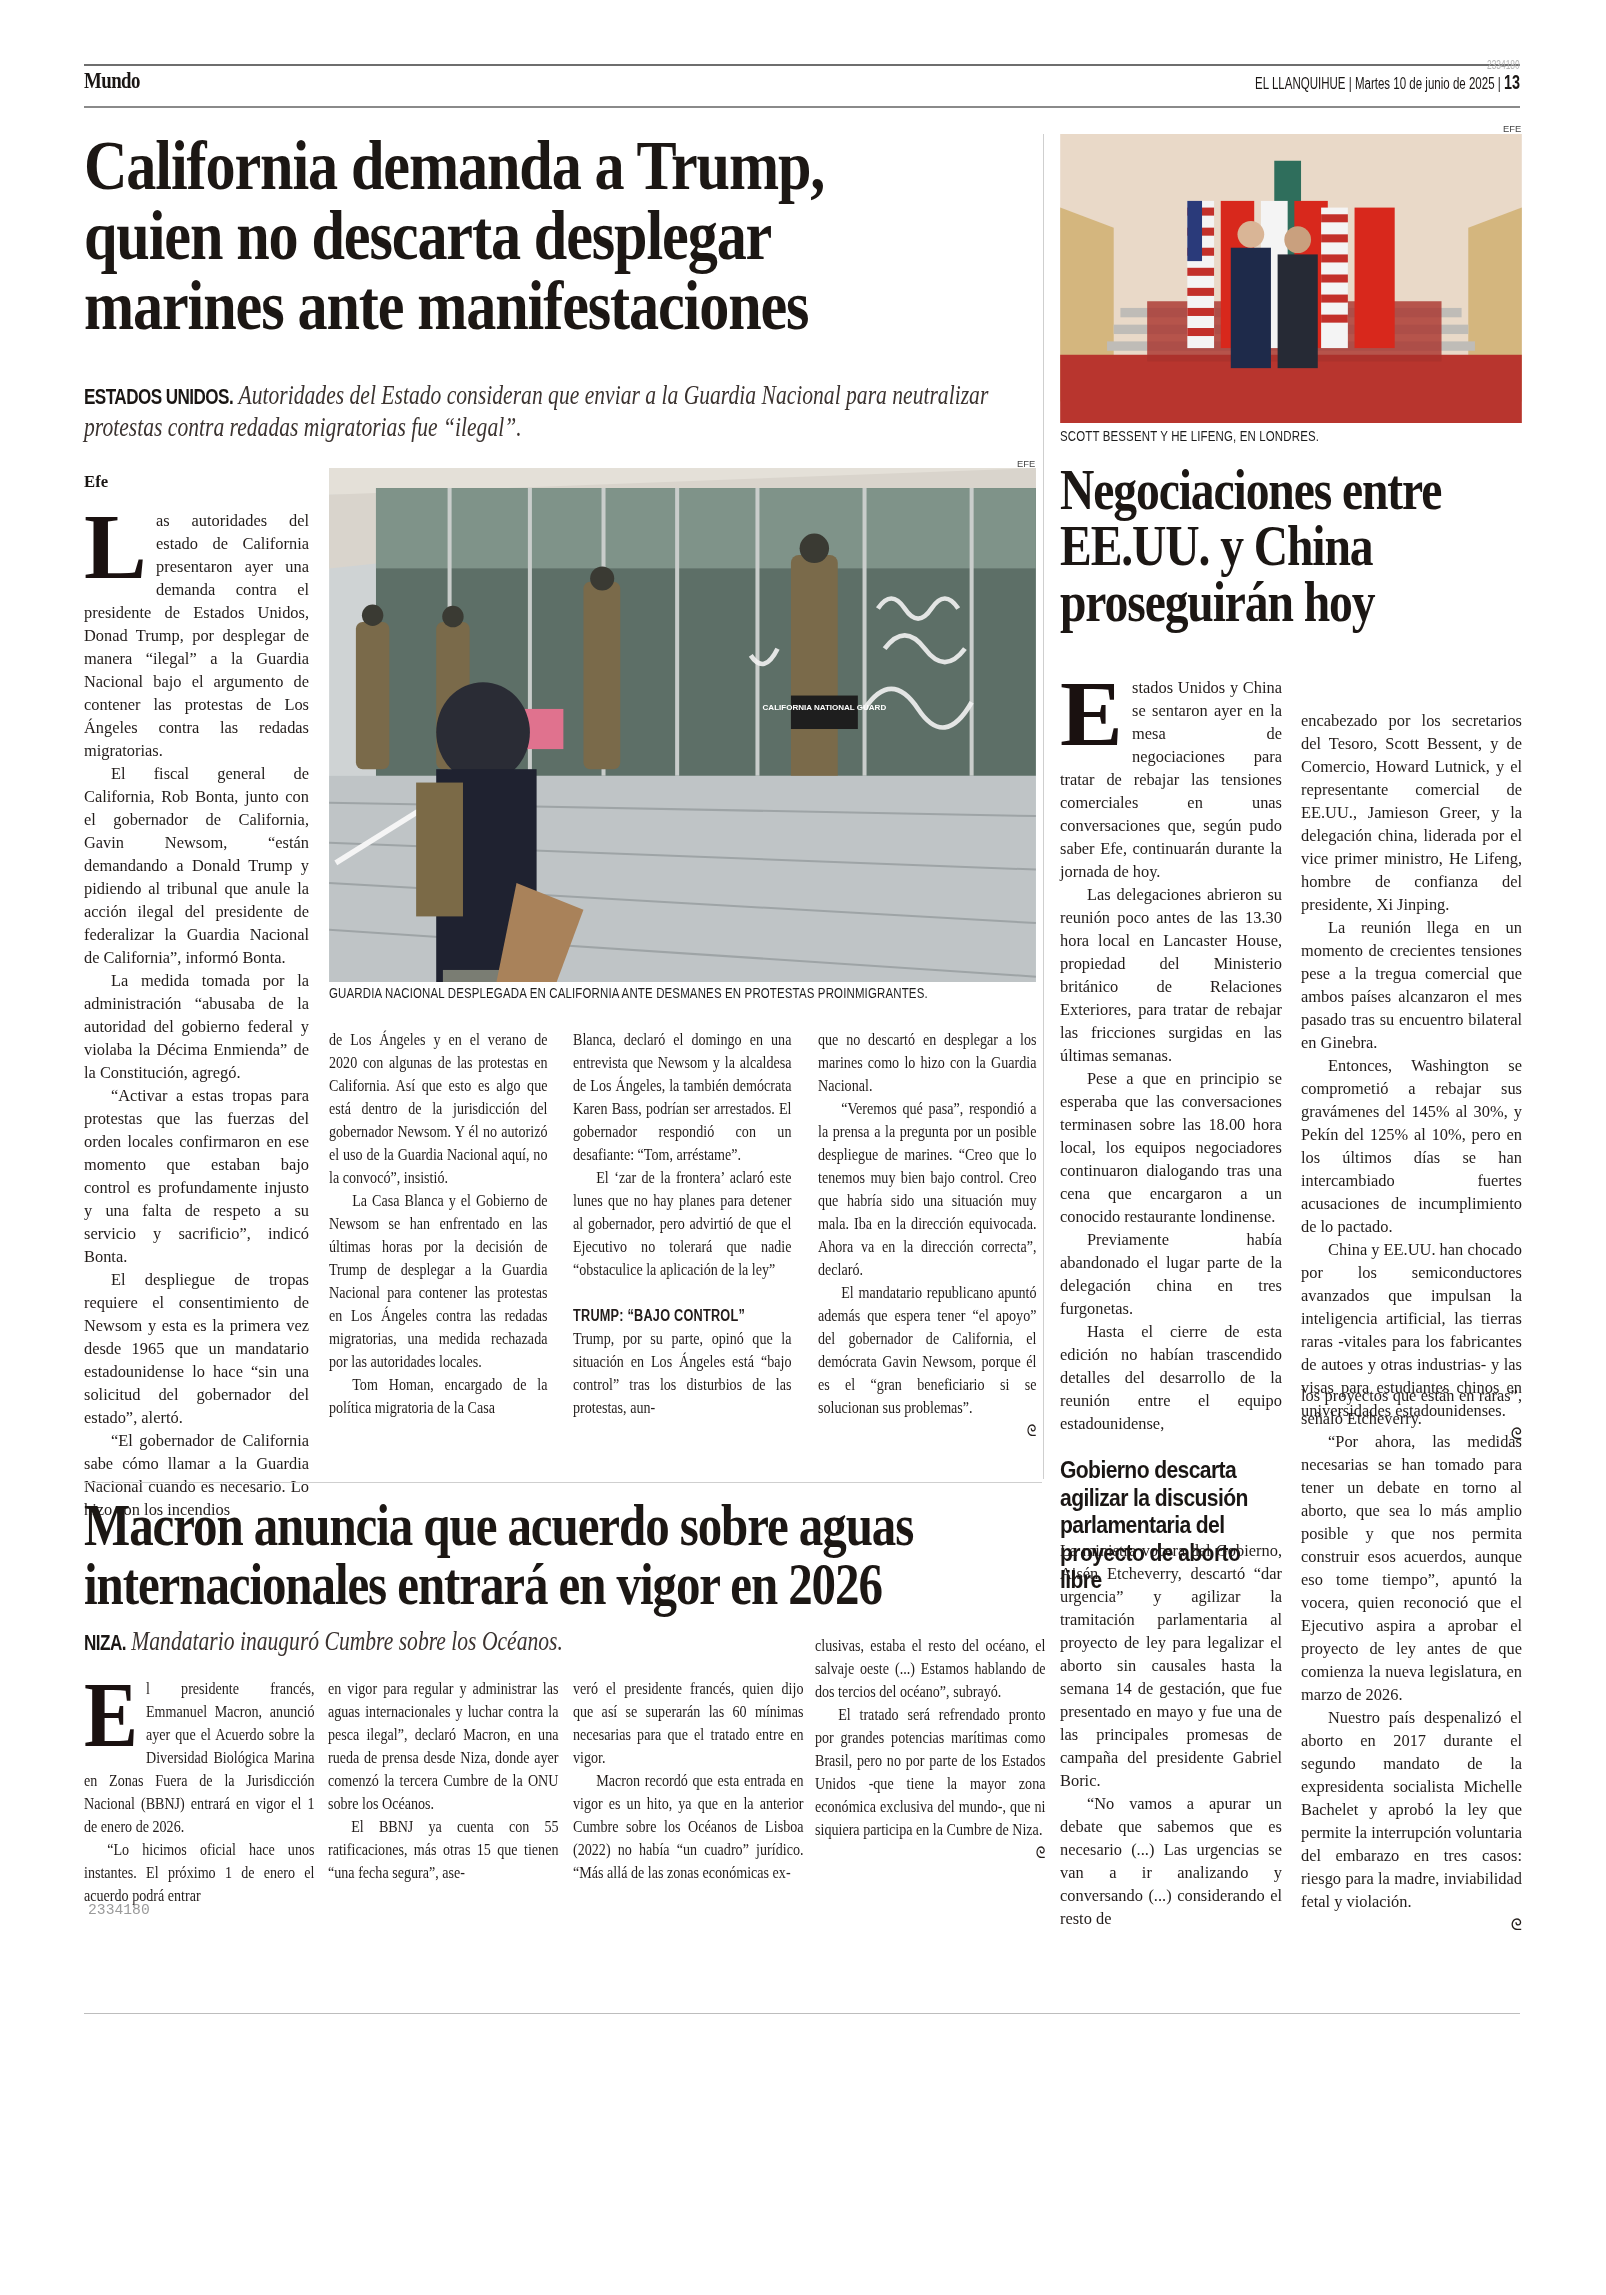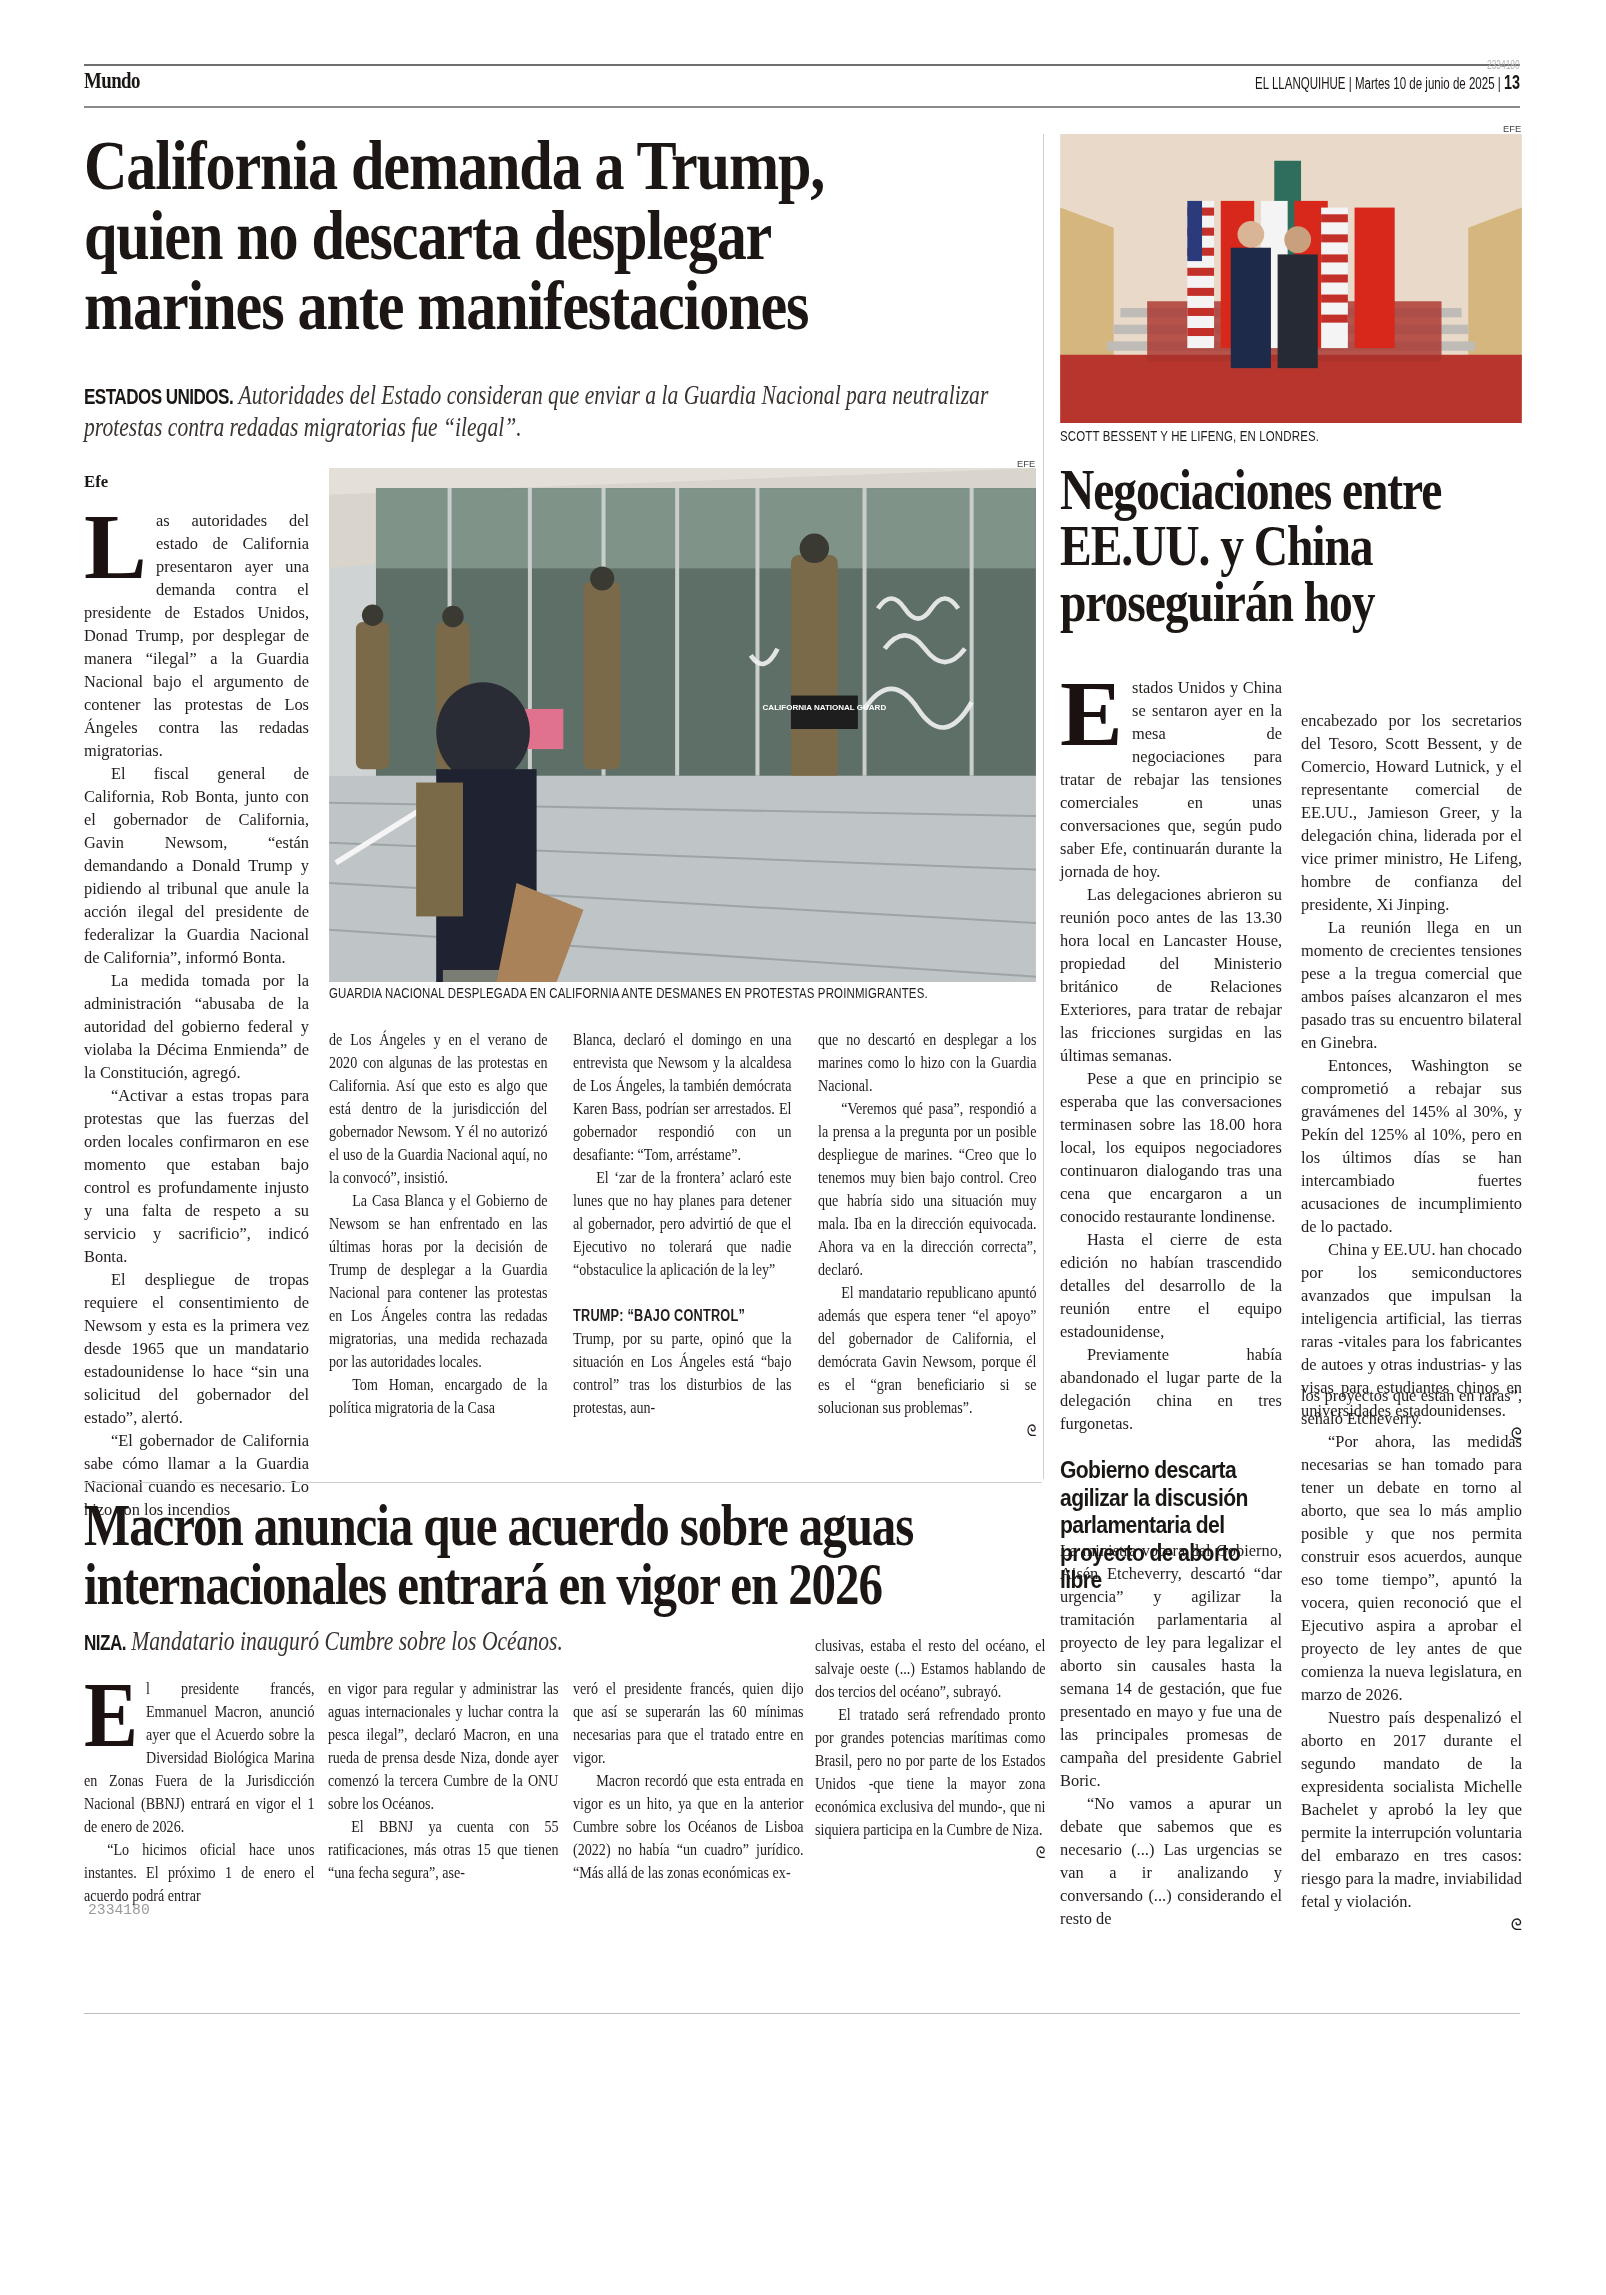--- a/index.html
+++ b/index.html
@@ -210,22 +210,22 @@
 </div>
 <div class="abs caption" style="left:1060px; top:428px;">SCOTT BESSENT Y HE LIFENG, EN LONDRES.</div>
 
 <h2 class="abs headline china-hl">Negociaciones entre EE.UU. y China proseguirán hoy</h2>
 
 <div class="abs col" style="left:1060px; top:676px; width:222px;">
   <span class="dropcap">E</span>
   <p class="first">stados Unidos y China se sentaron ayer en la mesa de negociaciones para tratar de rebajar las tensiones comerciales en unas conversaciones que, según pudo saber Efe, continuarán durante la jornada de hoy.</p>
   <p>Las delegaciones abrieron su reunión poco antes de las 13.30 hora local en Lancaster House, propiedad del Ministerio británico de Relaciones Exteriores, para tratar de rebajar las fricciones surgidas en las últimas semanas.</p>
   <p>Pese a que en principio se esperaba que las conversaciones terminasen sobre las 18.00 hora local, los equipos negociadores continuaron dialogando tras una cena que encargaron a un conocido restaurante londinense.</p>
+  <p>Previamente había abandonado el lugar parte de la delegación china en tres furgonetas.</p>
   <p>Hasta el cierre de esta edición no habían trascendido detalles del desarrollo de la reunión entre el equipo estadounidense,</p>
-  <p>Previamente había abandonado el lugar parte de la delegación china en tres furgonetas.</p>
 </div>
 
 <div class="abs col" style="left:1301px; top:677px; width:221px;margin-top:32px;">
   <p class="first">encabezado por los secretarios del Tesoro, Scott Bessent, y de Comercio, Howard Lutnick, y el representante comercial de EE.UU., Jamieson Greer, y la delegación china, liderada por el vice primer ministro, He Lifeng, hombre de confianza del presidente, Xi Jinping.</p>
   <p>La reunión llega en un momento de crecientes tensiones pese a la tregua comercial que ambos países alcanzaron el mes pasado tras su encuentro bilateral en Ginebra.</p>
   <p>Entonces, Washington se comprometió a rebajar sus gravámenes del 145% al 30%, y Pekín del 125% al 10%, pero en los últimos días se han intercambiado fuertes acusaciones de incumplimiento de lo pactado.</p>
   <p>China y EE.UU. han chocado por los semiconductores avanzados que impulsan la inteligencia artificial, las tierras raras -vitales para los fabricantes de autoes y otras industrias- y las visas para estudiantes chinos en universidades estadounidenses.</p>
   <span class="endmark">ᘓ</span>
 </div>
 

